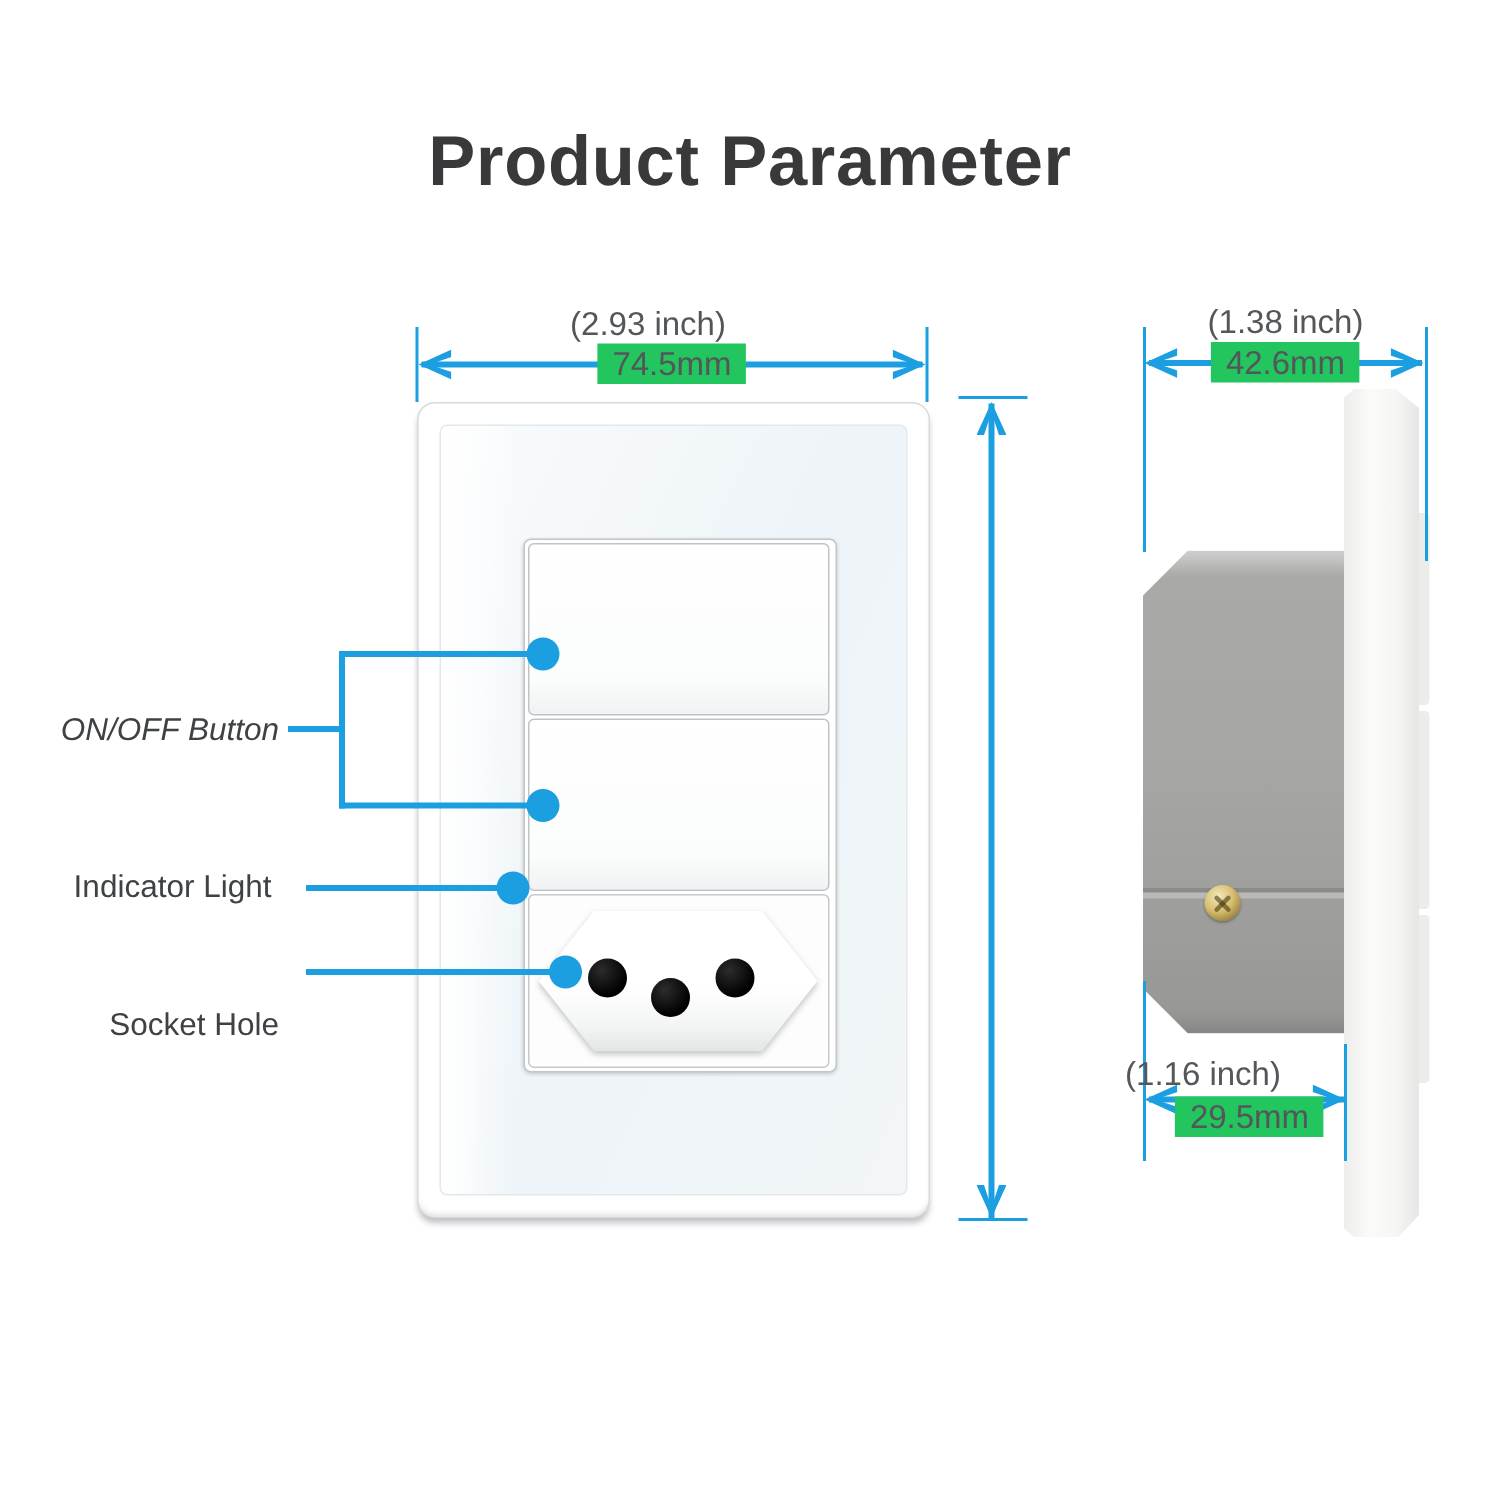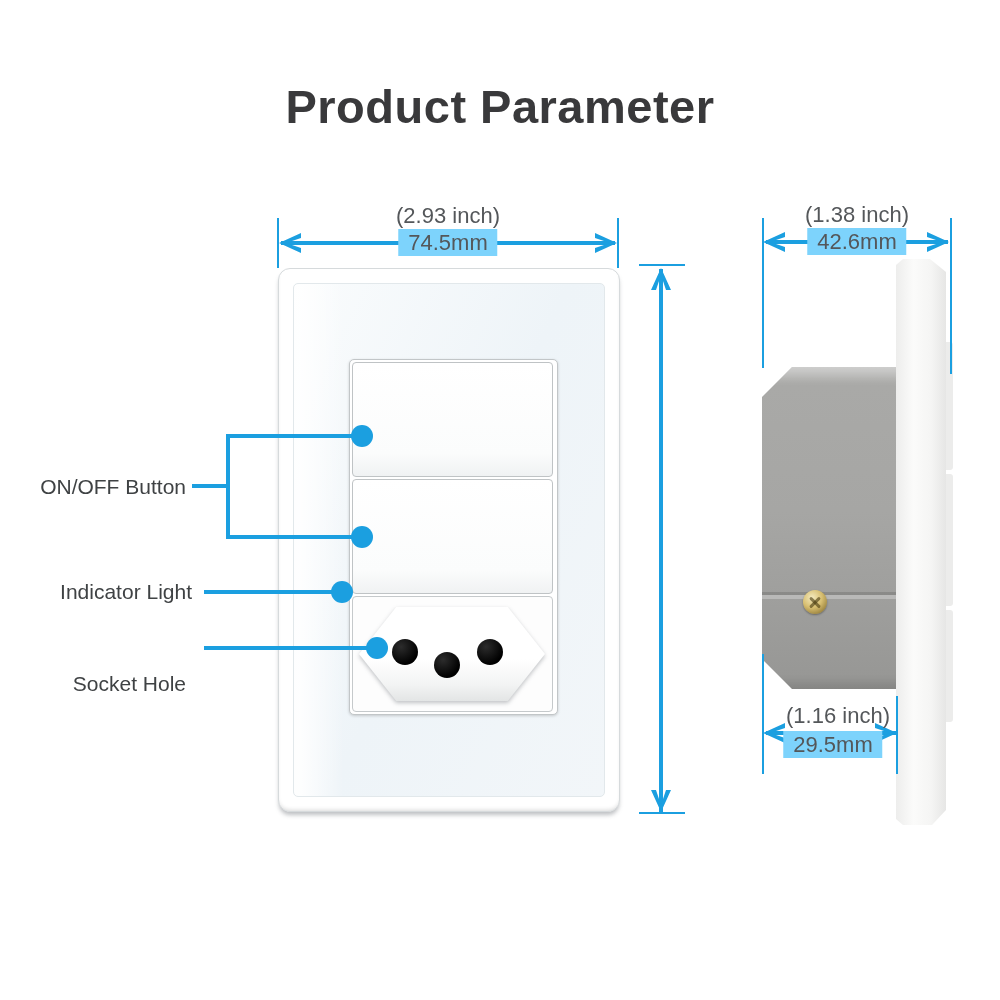--- a/index.html
+++ b/index.html
@@ -91,21 +91,21 @@
   .ln  { position:absolute; background:var(--accent); }
   .ext { position:absolute; width:2px; background:var(--accent); }
   .ah  { position:absolute; background:var(--accent); }
   .ah-left  { width:22px; height:20px; clip-path:polygon(0 50%,100% 0,100% 25%,32% 50%,100% 75%,100% 100%); }
   .ah-right { width:22px; height:20px; clip-path:polygon(100% 50%,0 0,0 25%,68% 50%,0 75%,0 100%); }
   .ah-up    { width:20px; height:22px; clip-path:polygon(50% 0,0 100%,25% 100%,50% 32%,75% 100%,100% 100%); }
   .ah-down  { width:20px; height:22px; clip-path:polygon(50% 100%,0 0,25% 0,50% 68%,75% 0,100% 0); }
   .dot { position:absolute; width:22px; height:22px; border-radius:50%; background:var(--accent); }
   .dim-center { position:absolute; transform:translateX(-50%); text-align:center;
     font-size:22px; color:#54575a; line-height:27px; white-space:nowrap; }
-  .masked { background:#7dd3fc; padding:0 10px; }
+  .masked { background:#22c55e; padding:0 10px; }
   .dim-block { position:absolute; transform:translateX(-50%); text-align:center;
     font-size:22px; color:#54575a; line-height:27px; background:#fff; padding:2px 8px; white-space:nowrap; }
   .callout-label { position:absolute; transform:translateX(-100%);
     font-size:21px; color:#3f4244; white-space:nowrap; line-height:26px; }
 </style>
 </head>
 <body>
 
 <div id="canvas">
 
@@ -144,21 +144,21 @@
     <div class="side-plate"></div>
   </div>
 
   <div class="layer">
 
     <div class="ext" style="left:277px; top:206px; height:50px;"></div>
     <div class="ext" style="left:617px; top:206px; height:50px;"></div>
     <div class="ln" style="left:281px; top:229px; width:334px; height:4px;"></div>
     <div class="ah ah-left" style="left:279px; top:221px;"></div>
     <div class="ah ah-right" style="left:595px; top:221px;"></div>
-    <div class="dim-center" style="left:448px; top:190px;">(2.93 inch)</div>
+    <div class="dim-center" style="left:432px; top:190px;">(2.93 inch)</div>
     <div class="dim-center masked" style="left:448px; top:217px;">74.5mm</div>
 
     <div class="ln" style="left:639px; top:252px; width:46px; height:2px;"></div>
     <div class="ln" style="left:639px; top:800px; width:46px; height:2px;"></div>
     <div class="ln" style="left:659px; top:257px; width:4px; height:543px;"></div>
     <div class="ah ah-up" style="left:651px; top:256px;"></div>
     <div class="ah ah-down" style="left:651px; top:778px;"></div>
 
     <div class="ext" style="left:762px; top:206px; height:150px;"></div>
     <div class="ext" style="left:950px; top:206px; height:156px;"></div>
@@ -166,32 +166,32 @@
     <div class="ah ah-left" style="left:763px; top:220px;"></div>
     <div class="ah ah-right" style="left:927px; top:220px;"></div>
     <div class="dim-center" style="left:857px; top:189px;">(1.38 inch)</div>
     <div class="dim-center masked" style="left:857px; top:216px;">42.6mm</div>
 
     <div class="ext" style="left:762px; top:642px; height:120px;"></div>
     <div class="ext" style="left:896px; top:684px; height:78px;"></div>
     <div class="ln" style="left:766px; top:719px; width:130px; height:4px;"></div>
     <div class="ah ah-left" style="left:763px; top:711px;"></div>
     <div class="ah ah-right" style="left:875px; top:711px;"></div>
-    <div class="dim-center" style="left:838px; top:690px;">(1.16 inch)</div>
+    <div class="dim-center" style="left:802px; top:690px;">(1.16 inch)</div>
     <div class="dim-center masked" style="left:833px; top:719px;">29.5mm</div>
 
-    <div class="callout-label" style="left:186px; top:462px;">ON/OFF Button</div>
+    <div class="callout-label" style="left:186px; top:462px;font-style:italic;">ON/OFF Button</div>
     <div class="ln" style="left:192px; top:472px; width:36px; height:4px;"></div>
     <div class="ln" style="left:226px; top:422px; width:4px; height:105px;"></div>
     <div class="ln" style="left:226px; top:422px; width:130px; height:4px;"></div>
     <div class="ln" style="left:226px; top:523px; width:130px; height:4px;"></div>
     <div class="dot" style="left:351px; top:413px;"></div>
     <div class="dot" style="left:351px; top:514px;"></div>
 
-    <div class="callout-label" style="left:192px; top:567px;text-align:center;">Indicator Light</div>
+    <div class="callout-label" style="left:181px; top:567px;text-align:center;">Indicator Light</div>
     <div class="ln" style="left:204px; top:578px; width:132px; height:4px;"></div>
     <div class="dot" style="left:331px; top:569px;"></div>
 
     <div class="callout-label" style="left:186px; top:659px;">Socket Hole</div>
     <div class="ln" style="left:204px; top:634px; width:167px; height:4px;"></div>
     <div class="dot" style="left:366px; top:625px;"></div>
 
   </div>
 </div>
 

